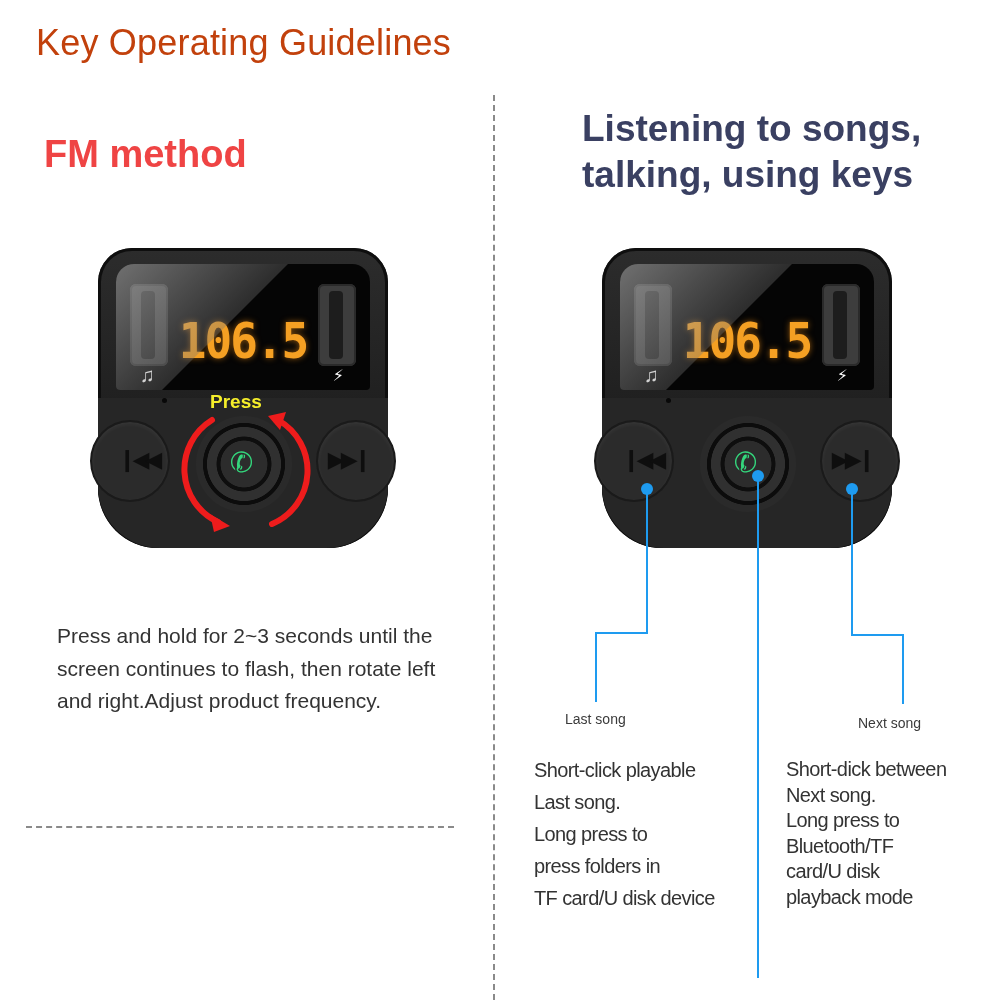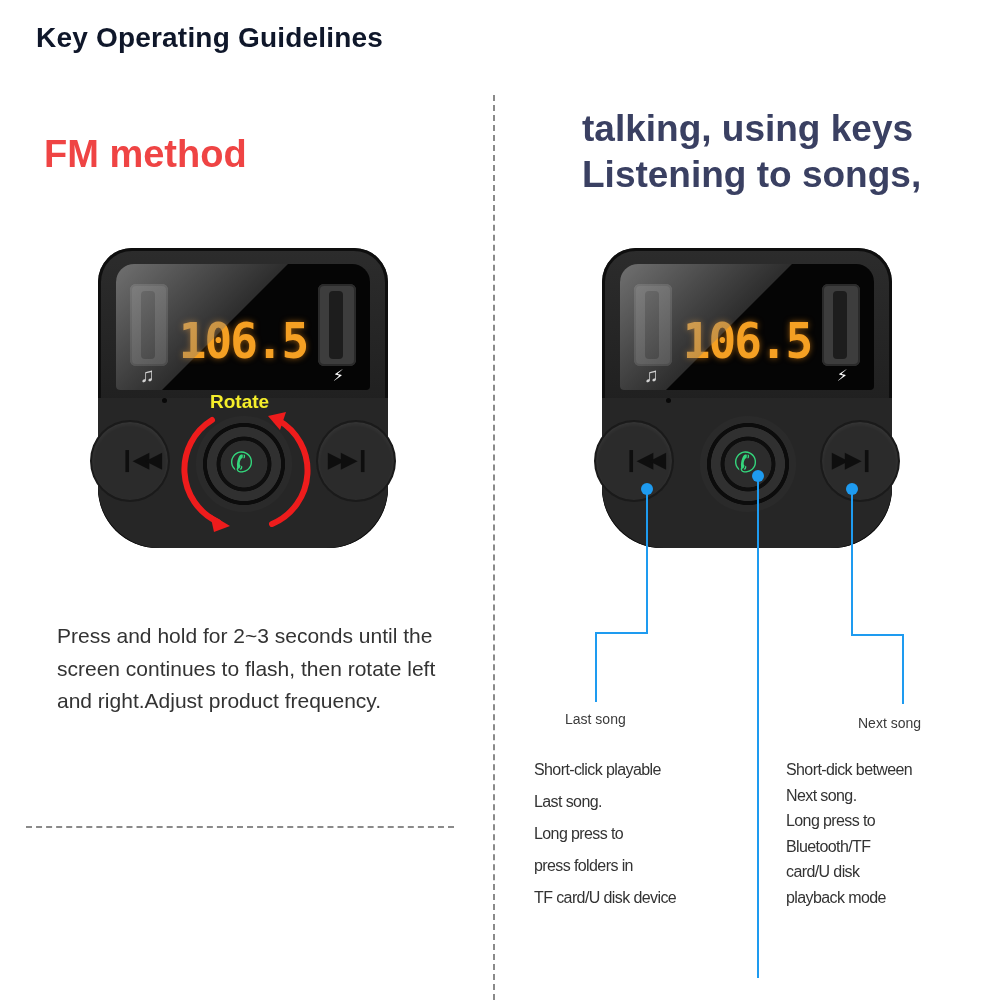--- a/index.html
+++ b/index.html
@@ -1,19 +1,19 @@
 <!DOCTYPE html>
 <html><head>
 <meta charset="utf-8">
 <style>
   html, body { margin: 0; padding: 0; background: #ffffff; }
   body { width: 1000px; height: 1000px; position: relative; overflow: hidden;
          font-family: "Liberation Sans", "DejaVu Sans", sans-serif; }
   .abs { position: absolute; }
-  .main-title { left: 36px; top: 22px; font-size: 28px; color: #0f172a; font-weight: bold; letter-spacing: 0.2px; white-space: nowrap; }
+  .main-title { left: 36px; top: 22px; font-size: 36px; color: #c2410c; font-weight: normal; letter-spacing: 0.2px; white-space: nowrap; }
   .sec-title-left { left: 44px; top: 133px; font-size: 38px; color: #ef4444; font-weight: bold; white-space: nowrap; }
   .sec-title-right { left: 582px; top: 106px; font-size: 37px; line-height: 46px; color: #3a4062; font-weight: bold; width: 400px; }
   .vdivider { left: 493px; top: 95px; width: 0; height: 905px; border-left: 2px dashed #8a8a8a; }
   .hdivider { left: 26px; top: 826px; width: 428px; height: 0; border-top: 2px dashed #8a8a8a; }
   .desc-left { left: 57px; top: 620px; width: 400px; font-size: 21px; line-height: 32.5px; color: #333333; }
 
   
   .device { position: absolute; width: 290px; height: 300px; }
   .device .body { position: absolute; left: 0; top: 0; width: 290px; height: 300px;
     background: linear-gradient(180deg,#2c2c2c 0%,#1e1e1e 60%,#151515 100%);
@@ -45,21 +45,21 @@
   .device .side-btn.next .glyph { right: 26px; }
   .device .knob { position: absolute; left: 98px; top: 168px; width: 96px; height: 96px; border-radius: 50%;
     background: radial-gradient(circle, #2c2c2c 0 34%, #0e0e0e 35% 40%, #303030 41% 54%, #0c0c0c 55% 60%, #2a2a2a 61% 74%, #0c0c0c 75% 100%); }
   .device .knob .phone { position: absolute; left: 34px; top: 32px; color: #34d67c; font-size: 28px; line-height: 30px; transform: rotate(-10deg); }
   .rotate-label { position: absolute; font-size: 19px; color: #f5ee2a; font-weight: bold; }
 
   .callout-line { position: absolute; background: #1e9bf0; }
   .callout-dot { position: absolute; width: 12px; height: 12px; border-radius: 50%; background: #1e9bf0; }
 
   .r-label { position: absolute; font-size: 14px; color: #3a3a3a; white-space: nowrap; }
-  .r-desc { position: absolute; font-size: 16px; line-height: 32px; color: #333333; letter-spacing: -0.6px; }
+  .r-desc { position: absolute; font-size: 20px; line-height: 32px; color: #333333; letter-spacing: -0.6px; }
   .r-desc.tight { line-height: 25.5px; }
 </style>
 </head>
 <body>
 
 <div class="abs main-title">Key Operating Guidelines</div>
 
 <div class="abs vdivider"></div>
 <div class="abs hdivider"></div>
 
@@ -86,28 +86,28 @@
   <div class="knob">
     <span class="phone">✆</span>
   </div>
 
   <svg style="position:absolute; left:74px; top:150px;" width="144" height="140" viewBox="0 0 144 140">
     <path d="M40 22 A58 58 0 0 0 46 124" fill="none" stroke="#ee1c1c" stroke-width="6" stroke-linecap="round"></path>
     <polygon points="38,116 58,128 42,134" fill="#ee1c1c"></polygon>
     <path d="M100 126 A58 58 0 0 0 106 22" fill="none" stroke="#ee1c1c" stroke-width="6" stroke-linecap="round"></path>
     <polygon points="96,18 114,14 108,32" fill="#ee1c1c"></polygon>
   </svg>
-  <div class="rotate-label" style="left:112px; top:143px;">Rotate</div>
+  <div class="rotate-label" style="left:112px; top:143px;">Press</div>
 </div>
 
 <div class="abs desc-left">Press and hold for 2~3 seconds until the screen continues to flash, then rotate left and right.Adjust product frequency.</div>
 
 <div class="abs sec-title-right">
+  <div>Listening to songs,</div>
   <div>talking, using keys</div>
-  <div>Listening to songs,</div>
 </div>
 
 <div class="device" style="left:602px; top:248px;">
   <div class="body"></div>
   <div class="lower"></div>
   <div class="screen">
     <div class="usb left"></div>
     <div class="usb right"></div>
     <div class="freq">106.5</div>
     <div class="note">♫</div>

